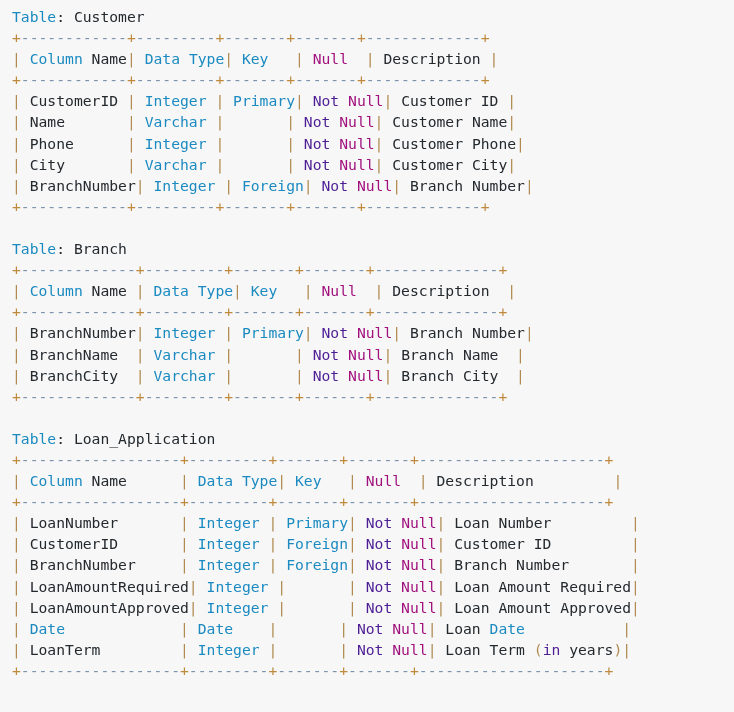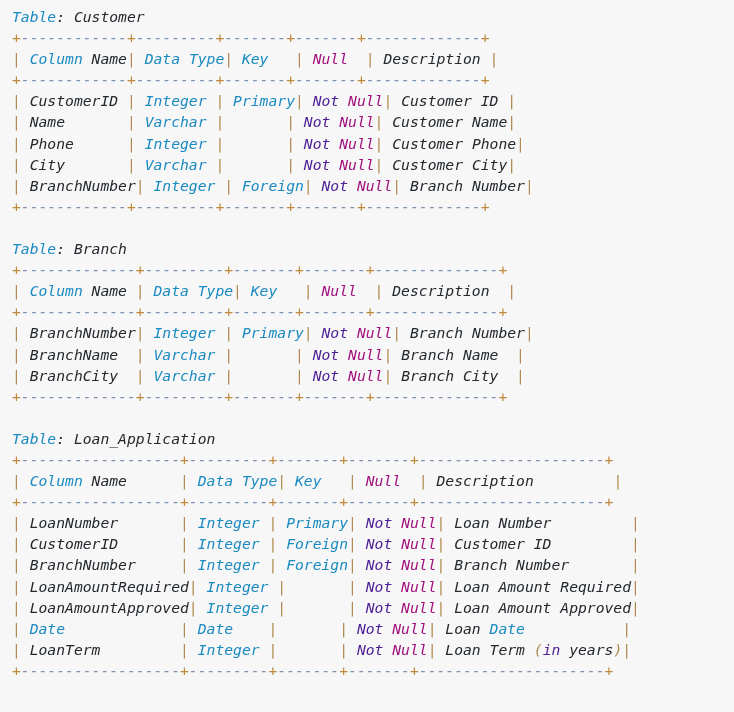--- a/index.html
+++ b/index.html
@@ -15,21 +15,21 @@
     font-family: "DejaVu Sans Mono", "Liberation Mono", monospace;
   }
   #schema-root {
     padding: 6px 0 0 12px;
     font-size: 14.7px;
     line-height: 21.1px;
     white-space: pre;
     letter-spacing: 0px;
     -webkit-font-smoothing: antialiased;
   }
-  .block { margin: 0; font-style: italic; }
+  .block { margin: 0; }
   .blank-line { display: block; height: 21.1px; }
   .line {
     display: block;
     white-space: pre;
     height: 21.1px;
   }
   
   .t-plain   { color: #24292e; }
   .t-kw      { color: #1a8ac1; }   
   .t-null    { color: #a1117e; }   

